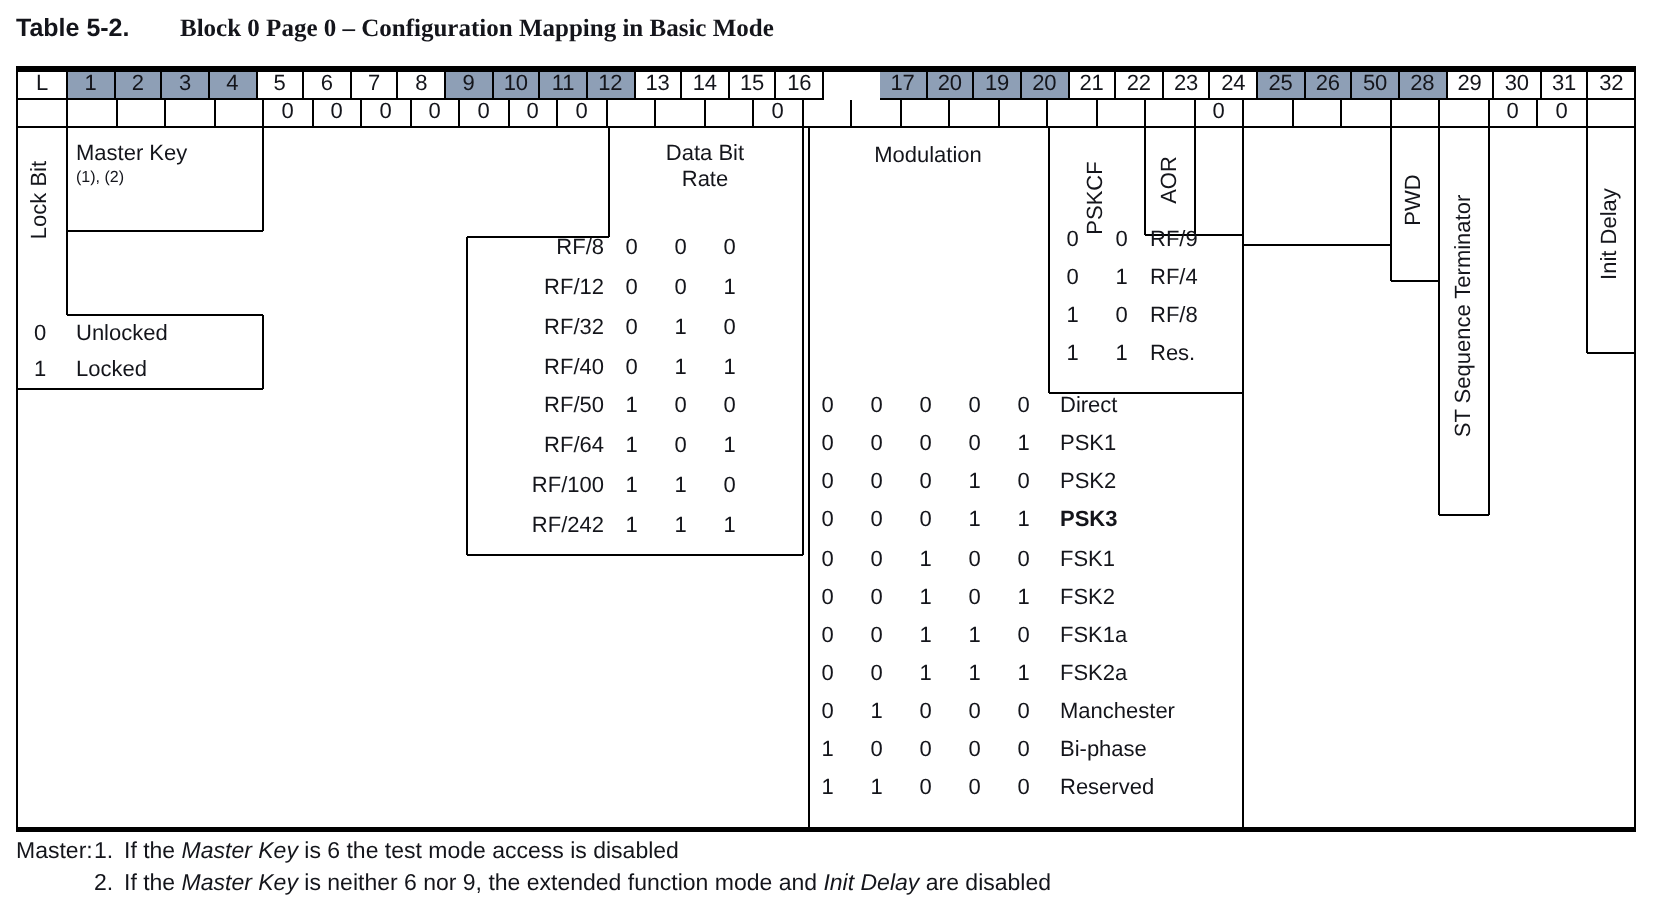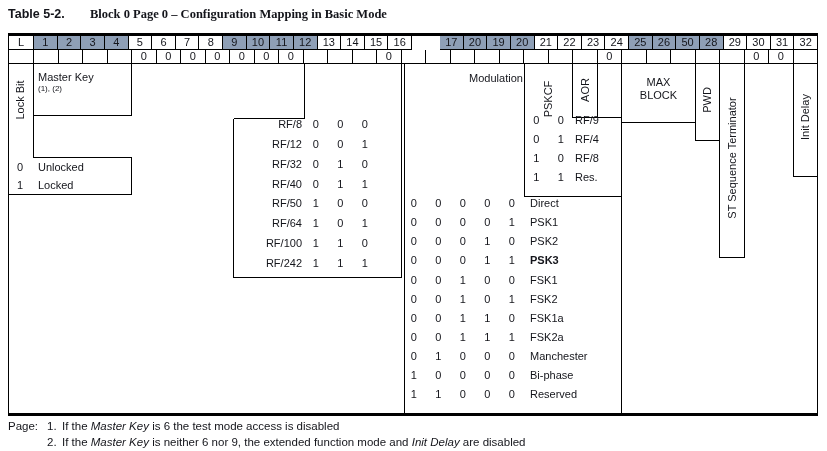--- a/index.html
+++ b/index.html
@@ -140,25 +140,25 @@
   <div class="vlabel" style="left:485px;top:83px;">AOR</div>
   <div class="vlabel" style="left:607px;top:93px;">PWD</div>
   <div class="vlabel" style="left:632px;top:151px;">ST Sequence Terminator</div>
   <div class="vlabel" style="left:705px;top:110px;">Init Delay</div>
 
   <div class="fieldlabel" style="left:38px;top:71px;">
     <div>Master Key</div>
     <div class="noterefs">(1), (2)</div>
   </div>
 
-  <div class="fieldlabel centerlbl" style="left:418px;top:72px;width:116px;padding-left:20px;">Modulation</div>
-  <div class="fieldlabel centerlbl" style="left:622px;top:76px;width:73px;" id="maxblk-title">
-      <div>MAX</div>
-      <div>BLOCK</div>
-    </div>
+  <div class="fieldlabel centerlbl" style="left:305px;top:71px;width:95px;" id="dbr-title">
+      <div>Data Bit</div>
+      <div>Rate</div>
+    </div>
+  <div class="fieldlabel centerlbl" style="left:406px;top:72px;width:116px;">Modulation</div>
 
   <div class="subtable" style="left:8px;top:158px;width:124px;" id="lock-legend">
       <div class="legendrow">
         <span style="left: 0px; width: 24px; text-align: center;">0</span>
         <span style="left: 30px;">Unlocked</span>
       </div>
       <div class="legendrow">
         <span style="left: 0px; width: 24px; text-align: center;">1</span>
         <span style="left: 30px;">Locked</span>
       </div>
@@ -324,21 +324,21 @@
       </div>
       <div class="strow" style="height: 19px;">
         <span class="bitv" style="left: 0px;">1</span>
         <span class="bitv" style="left: 24.5px;">1</span>
         <span style="left: 51px;">Res.</span>
       </div>
     </div>
 
   <div id="notes">
       <div class="noteline">
-        <span class="notelabel">Page:</span>
+        <span class="notelabel">Master:</span>
         <span class="notenum">1.</span>
         <span class="notetext">If the <i>Master Key</i> is 6 the test mode access is disabled</span>
       </div>
       <div class="noteline">
         <span class="notenum">2.</span>
         <span class="notetext">If the <i>Master Key</i> is neither 6 nor 9, the extended function mode and <i>Init Delay</i> are disabled</span>
       </div>
     </div>
 </div>
 

